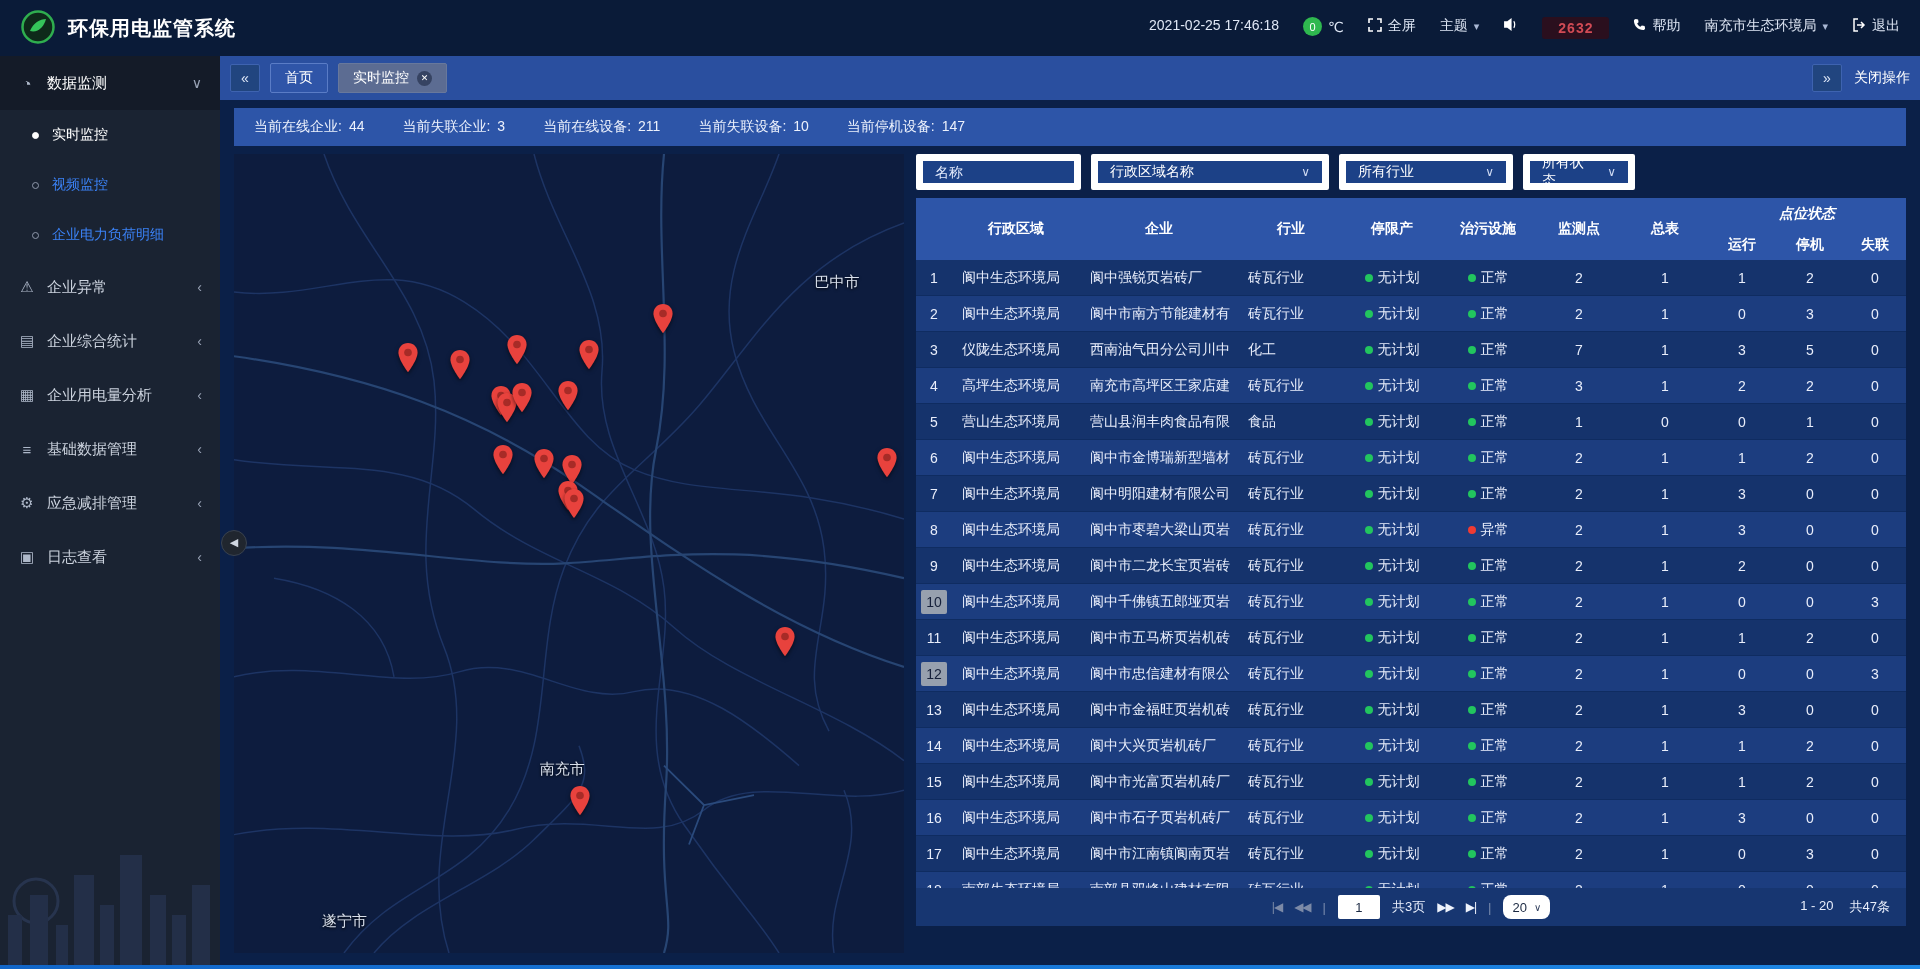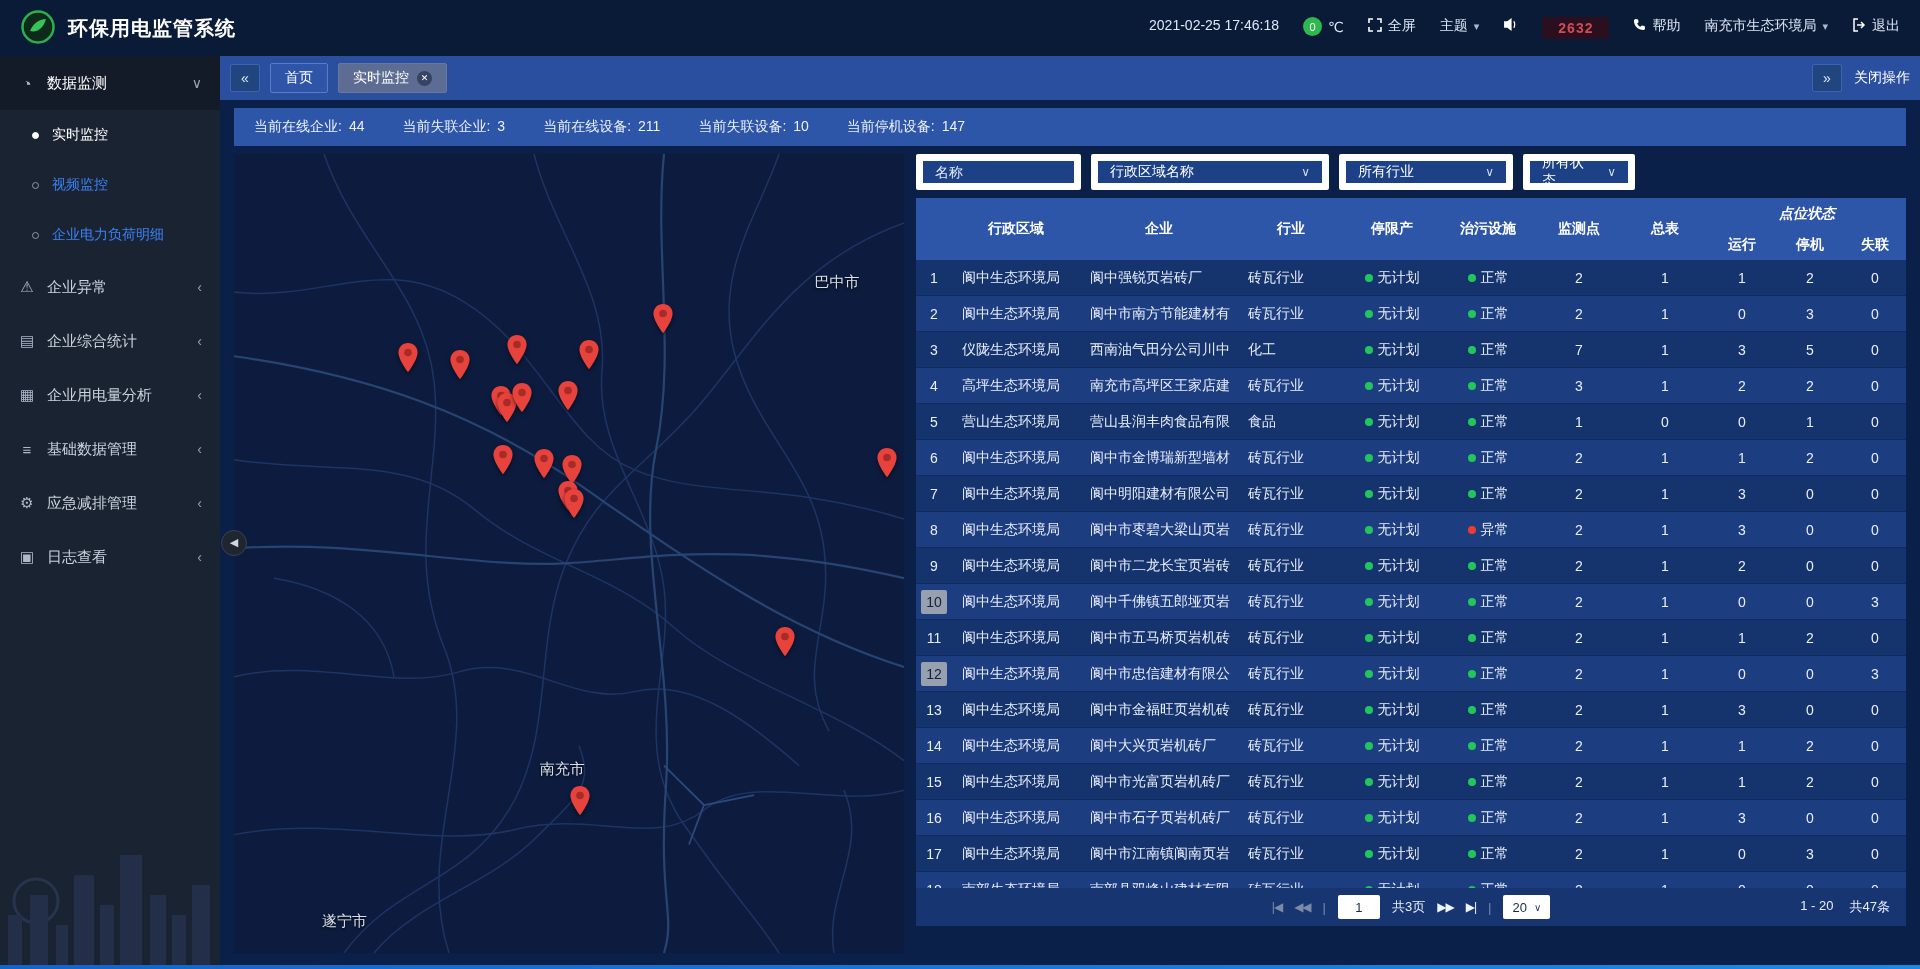--- a/index.html
+++ b/index.html
@@ -85,21 +85,21 @@
   .idx-box.idx-sel { background:#97a0ae; color:#16203a; }
   .dot { width:8px; height:8px; border-radius:50%; margin-right:5px; flex:0 0 auto; }
   .dot.ok { background:#22c55e; } .dot.err { background:#ef3b33; }
 
   .pager { height:38px; background:#173671; display:flex; align-items:center; justify-content:center; position:relative; flex:0 0 auto; font-size:13px; color:#e8eefc; }
   .pg-center { display:flex; align-items:center; gap:12px; }
   .pg-icon { cursor:pointer; font-size:12px; letter-spacing:-1px; color:#eef3fc; }
   .pg-icon.disabled { color:#7c8aa7; cursor:default; }
   .pg-sep { color:rgba(255,255,255,.4); }
   .pg-input { width:42px; height:24px; background:#fff; color:#1b2942; border:none; text-align:center; font-size:13px; border-radius:2px; }
-  .pg-size { background:#fff; color:#1b2942; height:24px; padding:0 9px; display:flex; align-items:center; gap:7px; border-radius:2px; cursor:pointer; font-size:13px; }
+  .pg-size { background:#fff; color:#1b2942; height:24px; padding:0 9px; display:flex; align-items:center; gap:7px; border-radius:8px; cursor:pointer; font-size:13px; }
   .pg-size .caret { margin:0; font-size:10px; color:#33415e; }
   .pager-right { position:absolute; right:16px; display:flex; gap:16px; color:#e8eefc; }
 
   .bottom-strip { height:4px; background:linear-gradient(90deg,#1266c8,#1e88e5); flex:0 0 auto; }
 </style>
 </head>
 <body>
 
 <div class="app">
 

